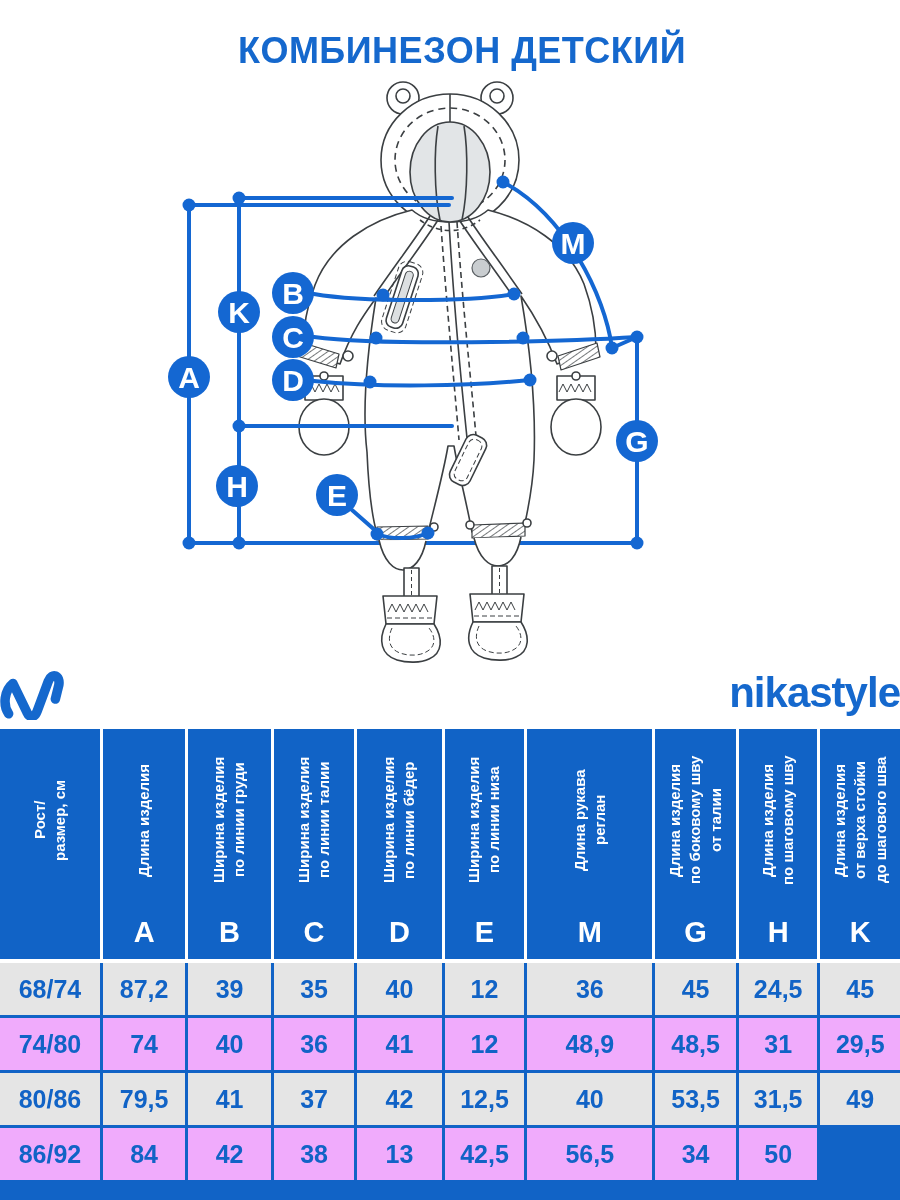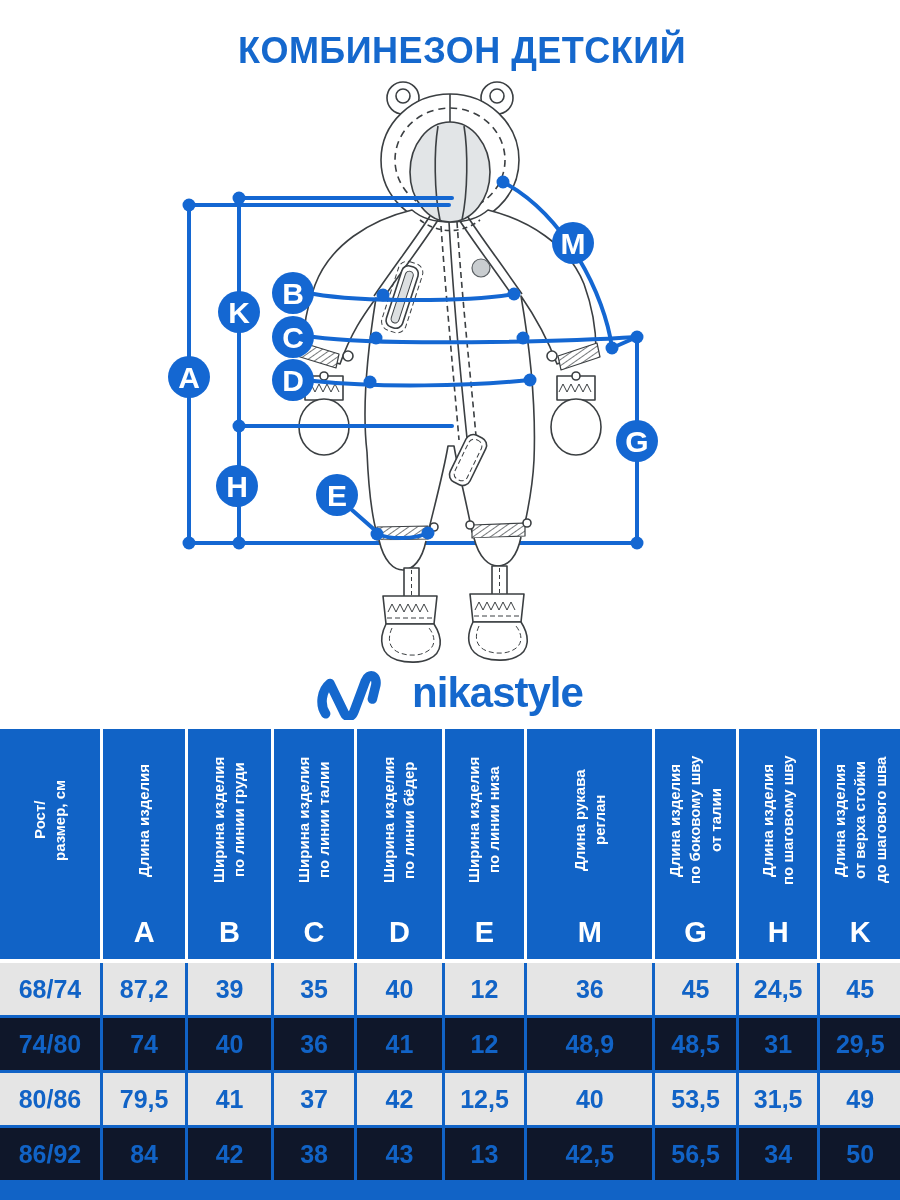--- a/index.html
+++ b/index.html
@@ -2,37 +2,37 @@
 <html><head>
 <meta charset="utf-8">
 <style>
   html,body{margin:0;padding:0;background:#fff;}
   .page{position:relative;width:900px;height:1200px;background:#fff;overflow:hidden;
         font-family:"Liberation Sans",sans-serif;}
   .title{position:absolute;top:30px;left:0;width:100%;text-align:center;
          font-size:36px;font-weight:bold;color:#1568CD;letter-spacing:.5px;padding-left:12px;}
   .diagram-svg{position:absolute;top:80px;left:0;}
   .logo-row{position:absolute;top:663px;left:0;width:100%;height:60px;
-            display:flex;align-items:center;justify-content:center;gap:31px;}
+            display:flex;align-items:center;justify-content:space-between;gap:31px;}
   .brand-name{font-size:42px;font-weight:bold;color:#1568CD;letter-spacing:-1px;}
   .size-table{position:absolute;top:729px;left:0;width:900px;
               --cols:103fr 85fr 85fr 83fr 87fr 82fr 129fr 83fr 81fr 82fr;}
   .thead{display:grid;grid-template-columns:var(--cols);column-gap:3px;height:230px;background:#fff;}
   .hcell{background:#1163C6;color:#fff;display:flex;flex-direction:column;
          align-items:center;justify-content:center;padding-bottom:6px;}
   .hcell .vtext{flex:1;display:flex;align-items:center;justify-content:center;
       writing-mode:vertical-rl;transform:rotate(180deg);white-space:pre-line;
       font-size:15px;font-weight:bold;line-height:1.35;text-align:center;}
   .hcell .letter{height:42px;display:flex;align-items:center;justify-content:center;
       font-size:29px;font-weight:bold;}
   .tbody{display:grid;grid-template-columns:var(--cols);gap:3px;background:#1163C6;
          margin-top:4px;grid-auto-rows:52px;}
   .cell{background:#e5e5e5;display:flex;align-items:center;justify-content:center;
         font-size:25px;font-weight:bold;color:#1163C6;}
-  .cell.alt{background:#0f172a;}
+  .cell.alt{background:#f0abfc;}
   .footer-bar{height:20px;background:#1163C6;}
   svg text.mletter{font-family:"Liberation Sans",sans-serif;font-weight:bold;font-size:30px;fill:#fff;
         text-anchor:middle;}
 </style>
 </head>
 <body>
 
 <div class="page">
 
   <div class="title">КОМБИНЕЗОН ДЕТСКИЙ</div>
@@ -325,21 +325,20 @@
         <div class="cell">42</div>
         <div class="cell">12,5</div>
         <div class="cell">40</div>
         <div class="cell">53,5</div>
         <div class="cell">31,5</div>
         <div class="cell">49</div>
         <div class="cell alt">86/92</div>
         <div class="cell alt">84</div>
         <div class="cell alt">42</div>
         <div class="cell alt">38</div>
-        <div class="cell alt">43</div>
         <div class="cell alt">13</div>
         <div class="cell alt">42,5</div>
         <div class="cell alt">56,5</div>
         <div class="cell alt">34</div>
         <div class="cell alt">50</div>
       </div>
     <div class="footer-bar"></div>
   </div>
 
 </div>

